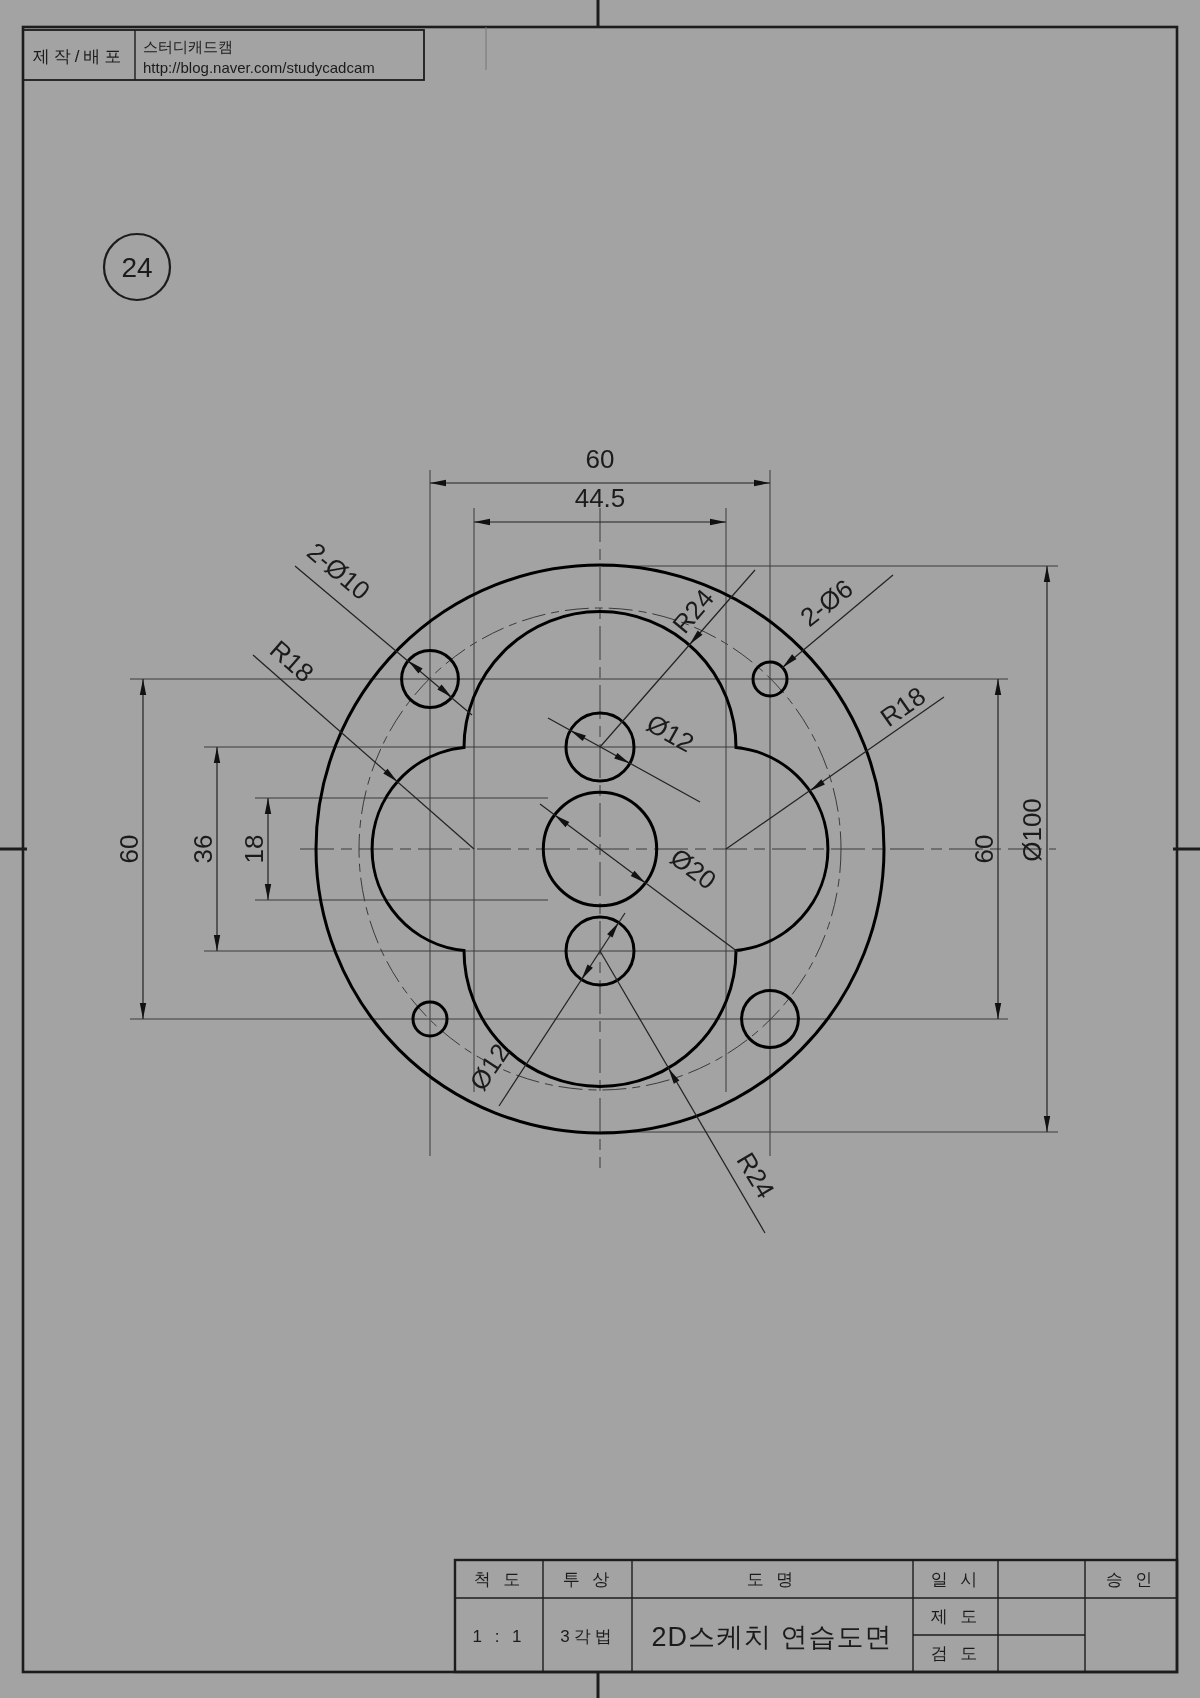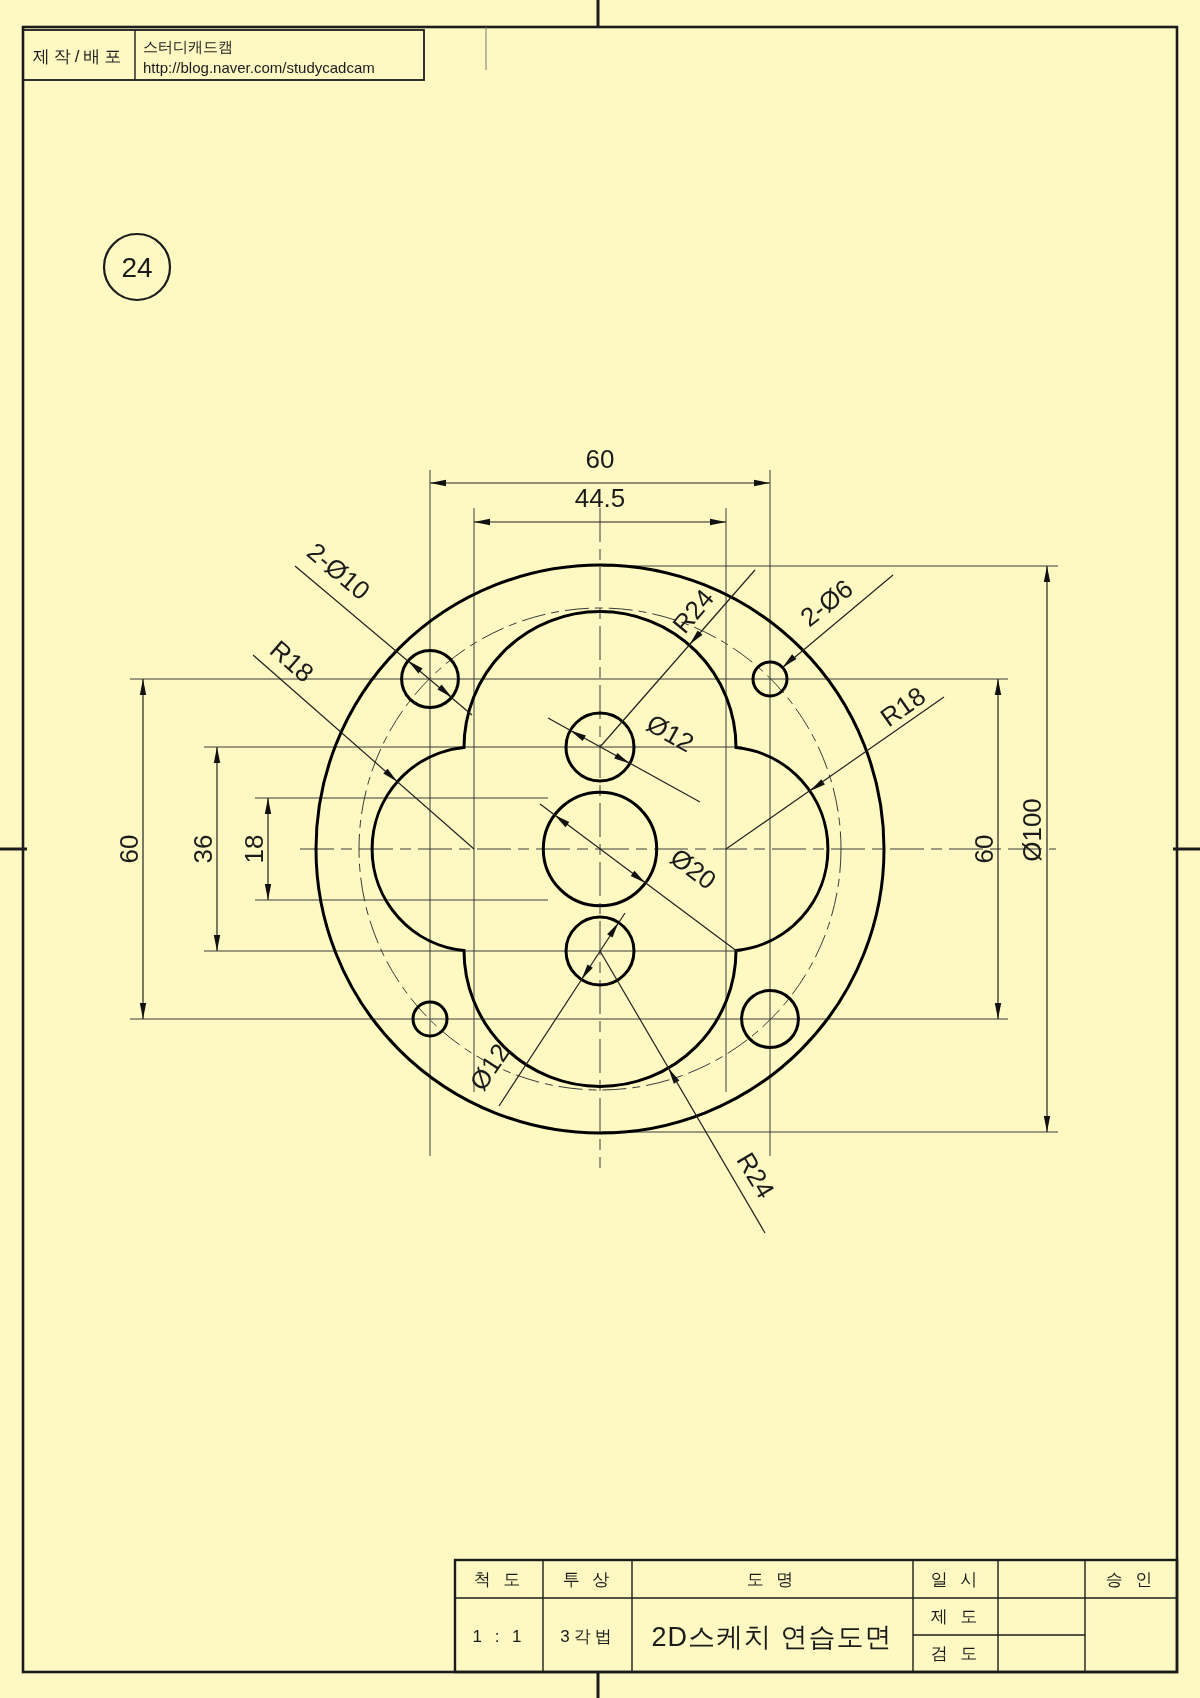--- a/index.html
+++ b/index.html
@@ -1,16 +1,16 @@
 <!DOCTYPE html>
 <html><head>
 <meta charset="utf-8">
 <style>
   html,body{margin:0;padding:0;background:#fff;}
-  #sheet{position:relative;width:1200px;height:1698px;background:#fef9c3;
+  #sheet{position:relative;width:1200px;height:1698px;background:#a3a3a3;
          font-family:"Liberation Sans", sans-serif;}
   svg{position:absolute;left:0;top:0;}
   text{fill:#1b1b1b;}
   .dimtxt{font-size:26px;}
   .lbl17{font-size:17px;letter-spacing:4px;}
   .lbl15{font-size:15px;letter-spacing:0;}
   .big{font-size:27px;letter-spacing:1px;}
   .balloon{font-size:28px;}
 </style>
 </head>

